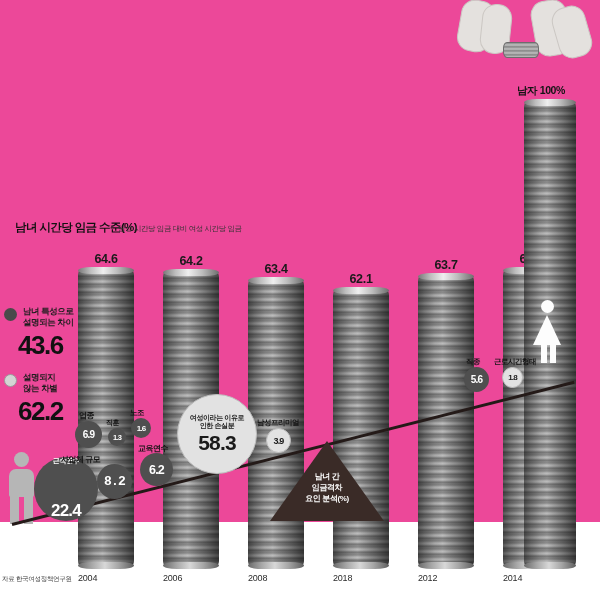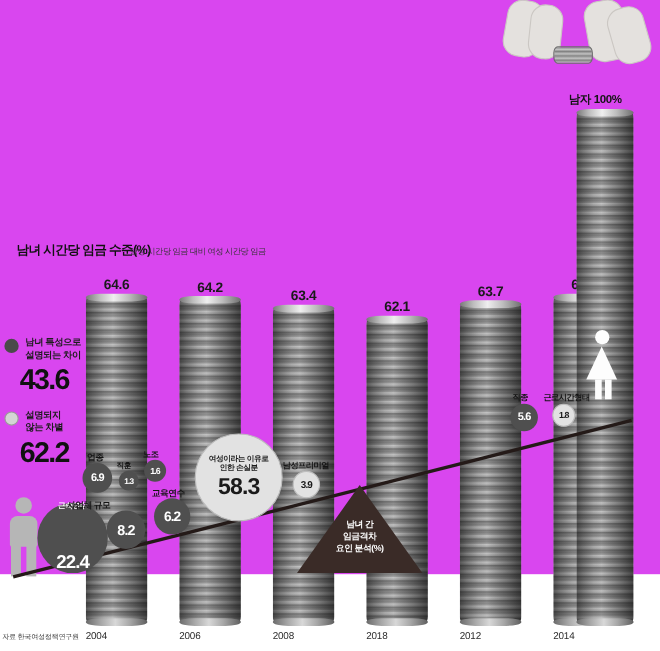--- a/index.html
+++ b/index.html
@@ -5,21 +5,21 @@
   * { box-sizing: border-box; margin: 0; padding: 0; }
   html, body {
     width: 600px; height: 592px;
     background: #ffffff;
     font-family: "Liberation Sans", "DejaVu Sans", sans-serif;
     overflow: hidden;
   }
   #stage {
     position: relative;
     width: 600px; height: 522px;
-    background: #d946ef;
+    background: #ec4899;
   }
 
   
   .coin-col {
     position: absolute;
     background:
       repeating-linear-gradient(
         to bottom,
         #8d8d8d 0px, #a8a8a8 2px, #cfcfcf 3px, #b4b4b4 5px,
         #7e7e7e 6px, #9b9b9b 8px
@@ -264,21 +264,21 @@
     <div class="bcap">근속연수</div>
     <div class="bval" style="font-size:17px;">22.4</div>
   </div>
 
   <div class="b-label" style="left:79px; top:410px;">업종</div>
   <div class="bubble dark" style="left:75px; top:421px; width:27px; height:27px;">
     <div class="bval" style="font-size:10px;">6.9</div>
   </div>
 
   <div class="b-label" style="left:61px; top:454px;">사업체 규모</div>
-  <div class="bubble dark" style="left:97px; top:464px; width:35px; height:35px;">
+  <div class="bubble dark" style="left:97px; top:464px; width:35px; height:35px;font-family:Liberation Mono, monospace;">
     <div class="bval" style="font-size:13px;">8.2</div>
   </div>
 
   <div class="b-label" style="left:106px; top:418px; font-size:7px;">직훈</div>
   <div class="bubble dark" style="left:108px; top:428px; width:18px; height:18px;">
     <div class="bval" style="font-size:7.5px;">1.3</div>
   </div>
 
   <div class="b-label" style="left:130px; top:408px; font-size:7.5px;">노조</div>
   <div class="bubble dark" style="left:131px; top:418px; width:20px; height:20px;">

